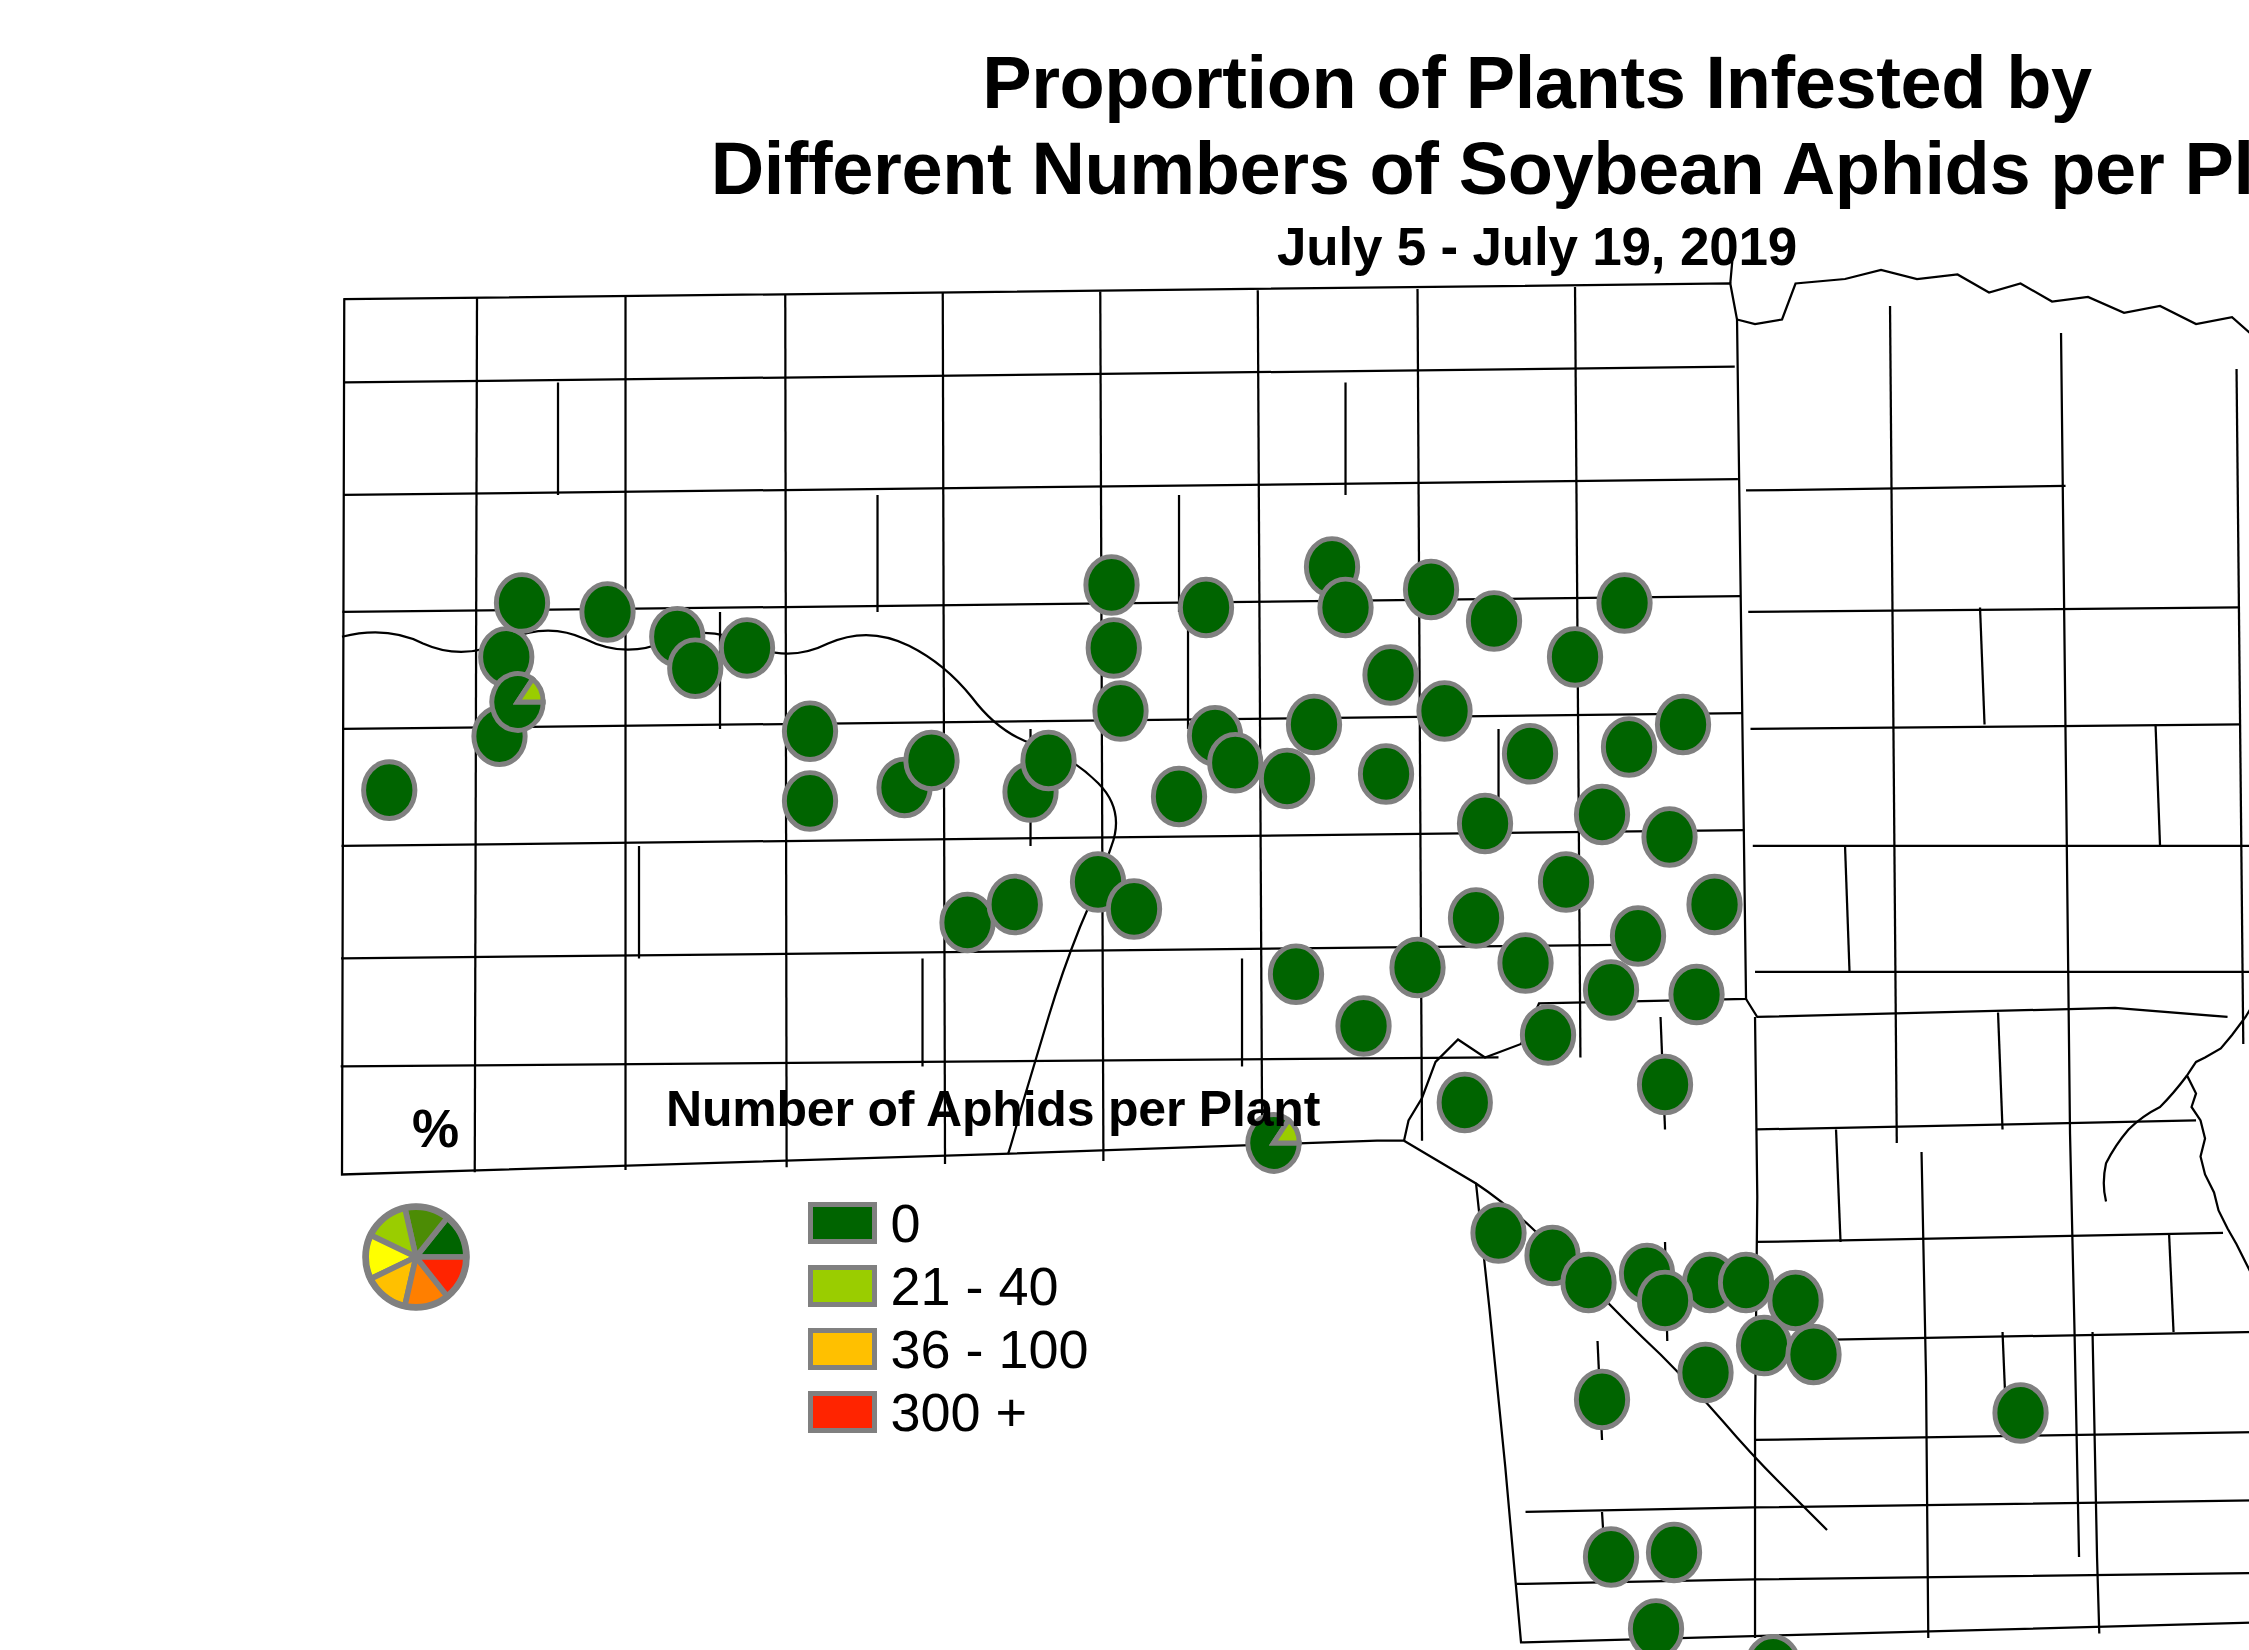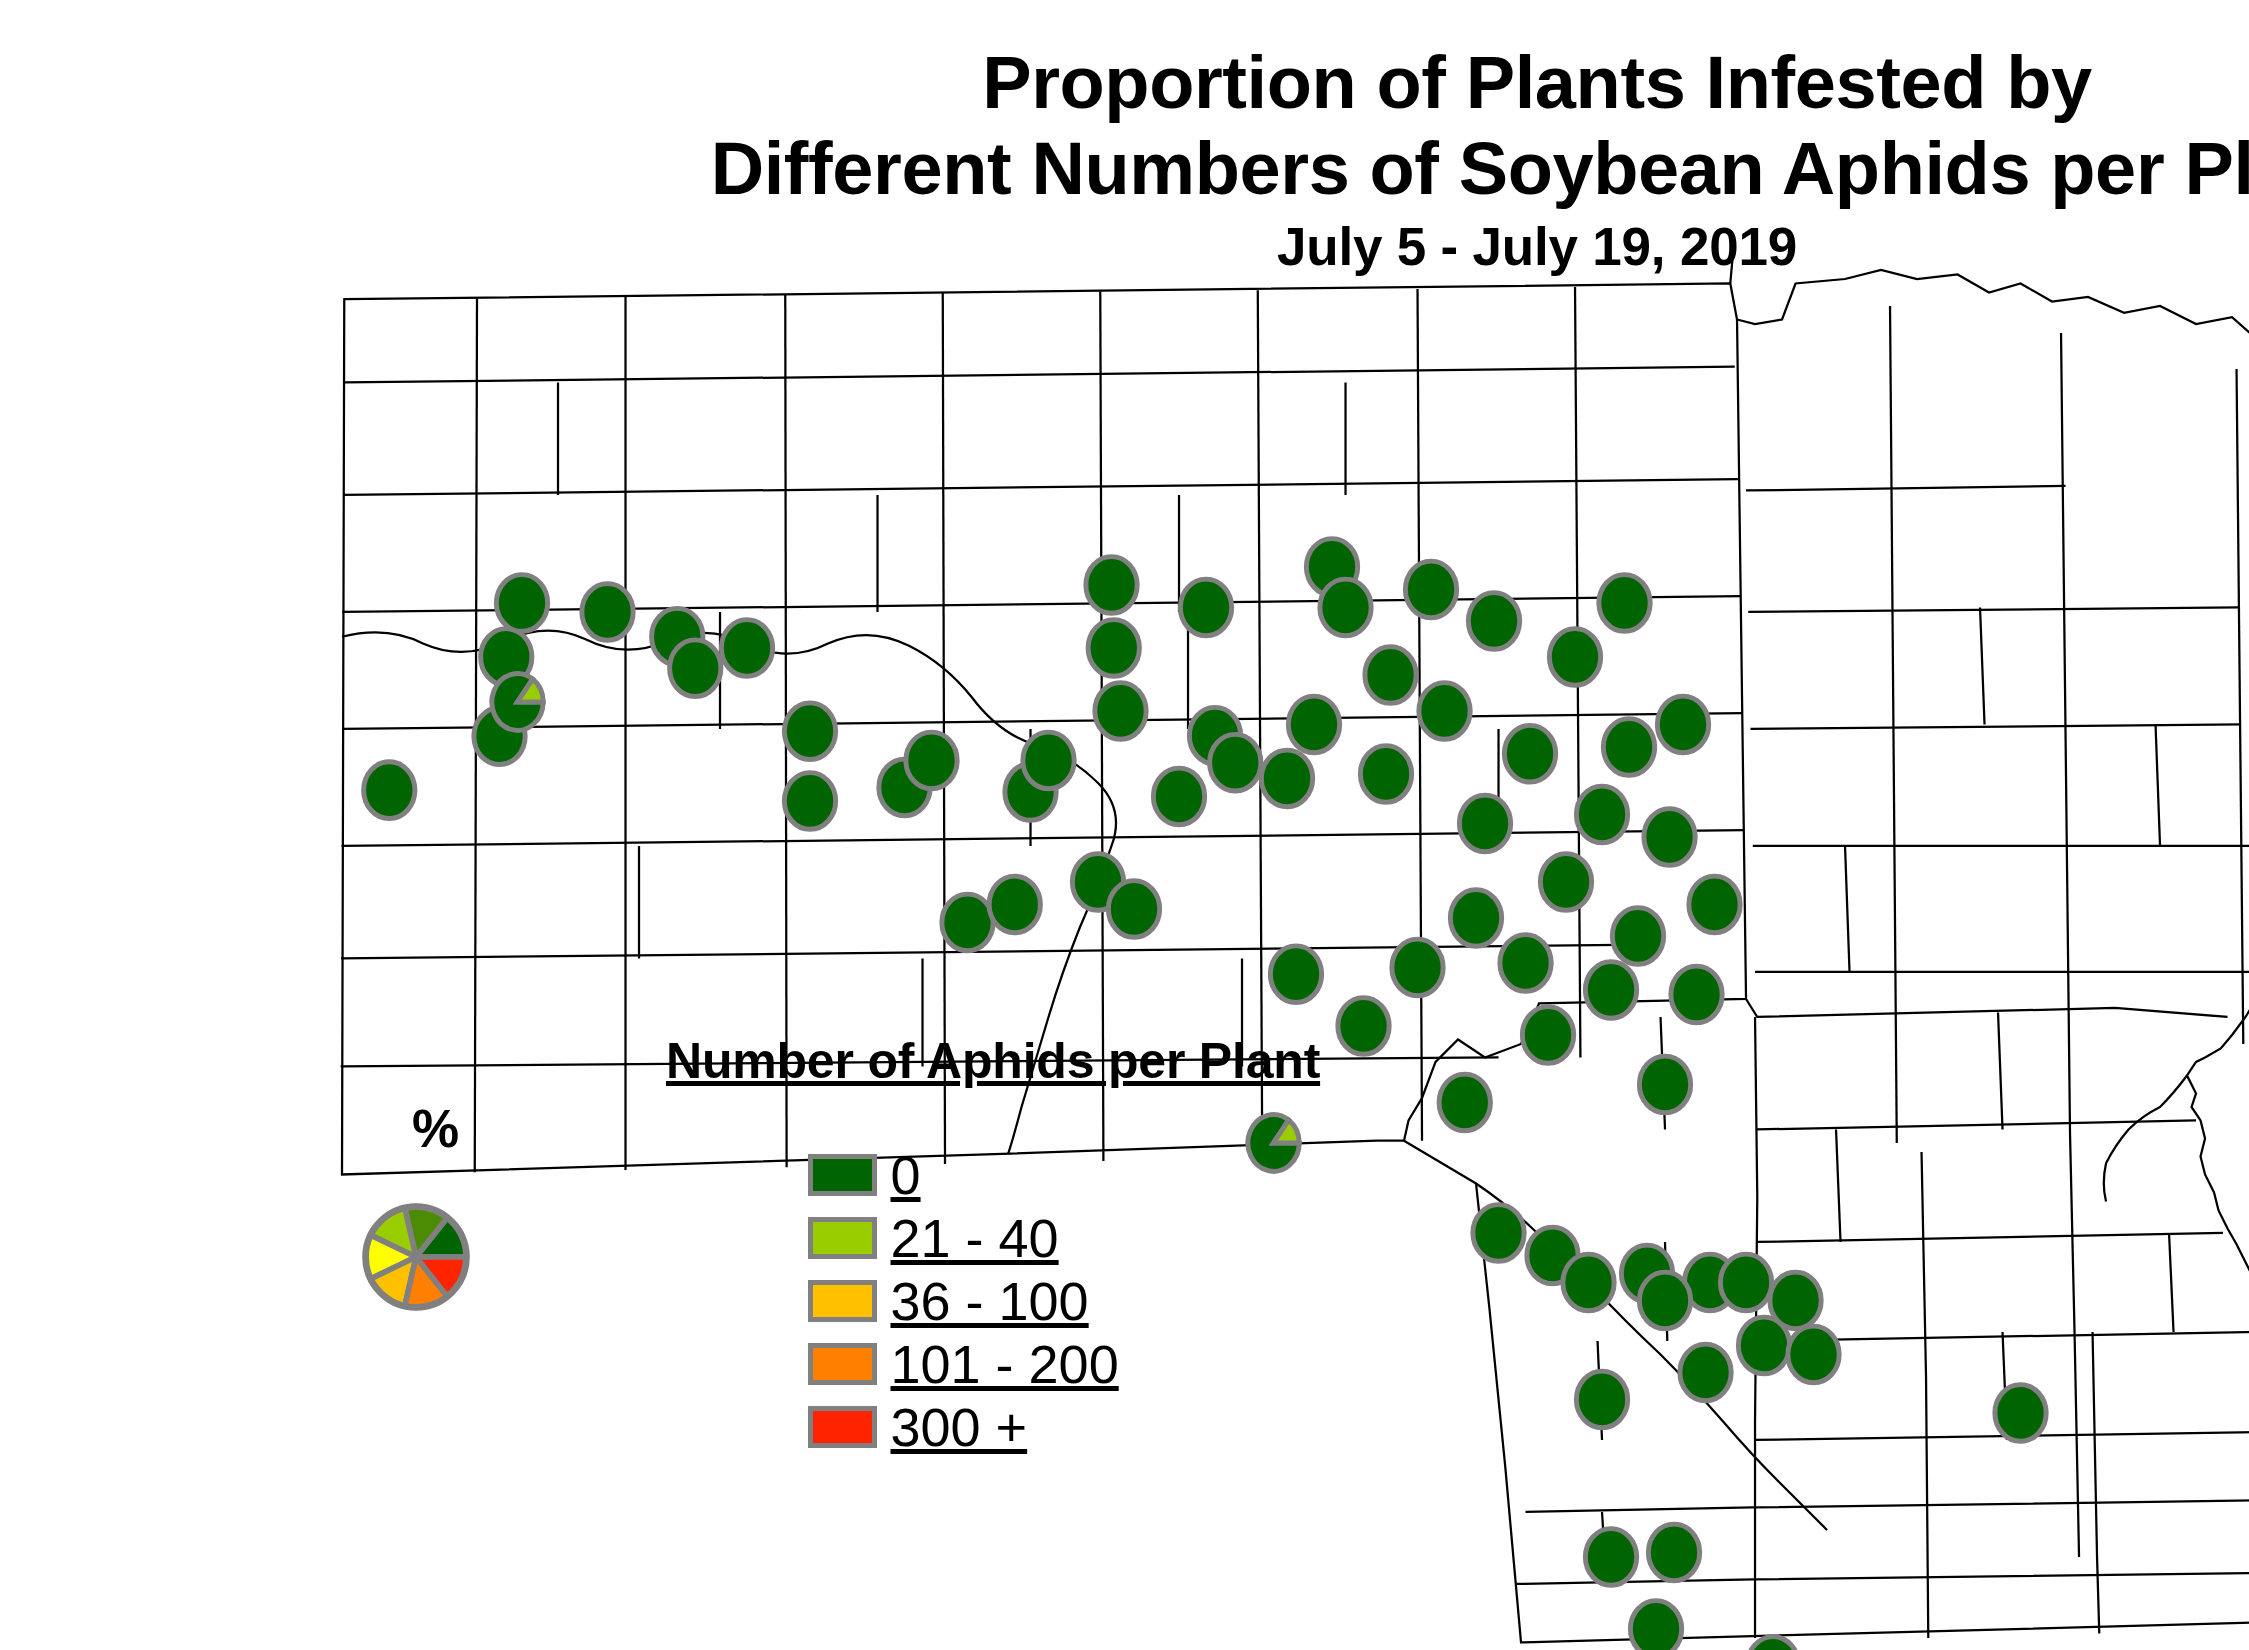--- a/index.html
+++ b/index.html
@@ -13,21 +13,21 @@
 
   #mapwrap{position:absolute;left:0;top:252px;width:3074px;height:1399px;}
   #mapsvg{position:absolute;left:0;top:0;width:3074px;height:1399px;}
 
   
   #pctlegend{position:absolute;left:387px;top:1098px;width:189px;height:234px;}
   #pctlabel{position:absolute;left:25px;top:0px;font-size:53px;font-weight:bold;}
   #pctwheel{position:absolute;left:-27px;top:103px;width:112px;height:112px;}
 
   
-  #clslegend{position:absolute;left:666px;top:1032px;text-decoration:underline;}
+  #clslegend{position:absolute;left:666px;top:1080px;}
   #clstitle{font-size:50px;font-weight:bold;letter-spacing:-0.2px;white-space:nowrap;}
   #clsitems{margin-top:53px;margin-left:142px;}
   .cls-row{display:flex;align-items:center;height:63px;}
   .cls-sw{width:69px;height:42px;border:5.8px solid #808080;box-sizing:border-box;flex:none;}
   .cls-lb{font-size:54px;margin-left:13.5px;white-space:nowrap;line-height:1;}
 </style>
 </head>
 <body>
 
 <div id="titleblock">
@@ -403,22 +403,18 @@
       </div>
       <div class="cls-row">
         <div class="cls-sw" style="background: rgb(154, 205, 0);"></div>
         <div class="cls-lb">21 - 40</div>
       </div>
       <div class="cls-row">
         <div class="cls-sw" style="background: rgb(255, 192, 0);"></div>
         <div class="cls-lb">36 - 100</div>
       </div>
       <div class="cls-row">
-        <div class="cls-sw" style="background: rgb(255, 127, 0);"></div>
-        <div class="cls-lb">101 - 200</div>
-      </div>
-      <div class="cls-row">
         <div class="cls-sw" style="background: rgb(255, 36, 0);"></div>
         <div class="cls-lb">300 +</div>
       </div>
     </div>
 </div>
 
 
 </body></html>

